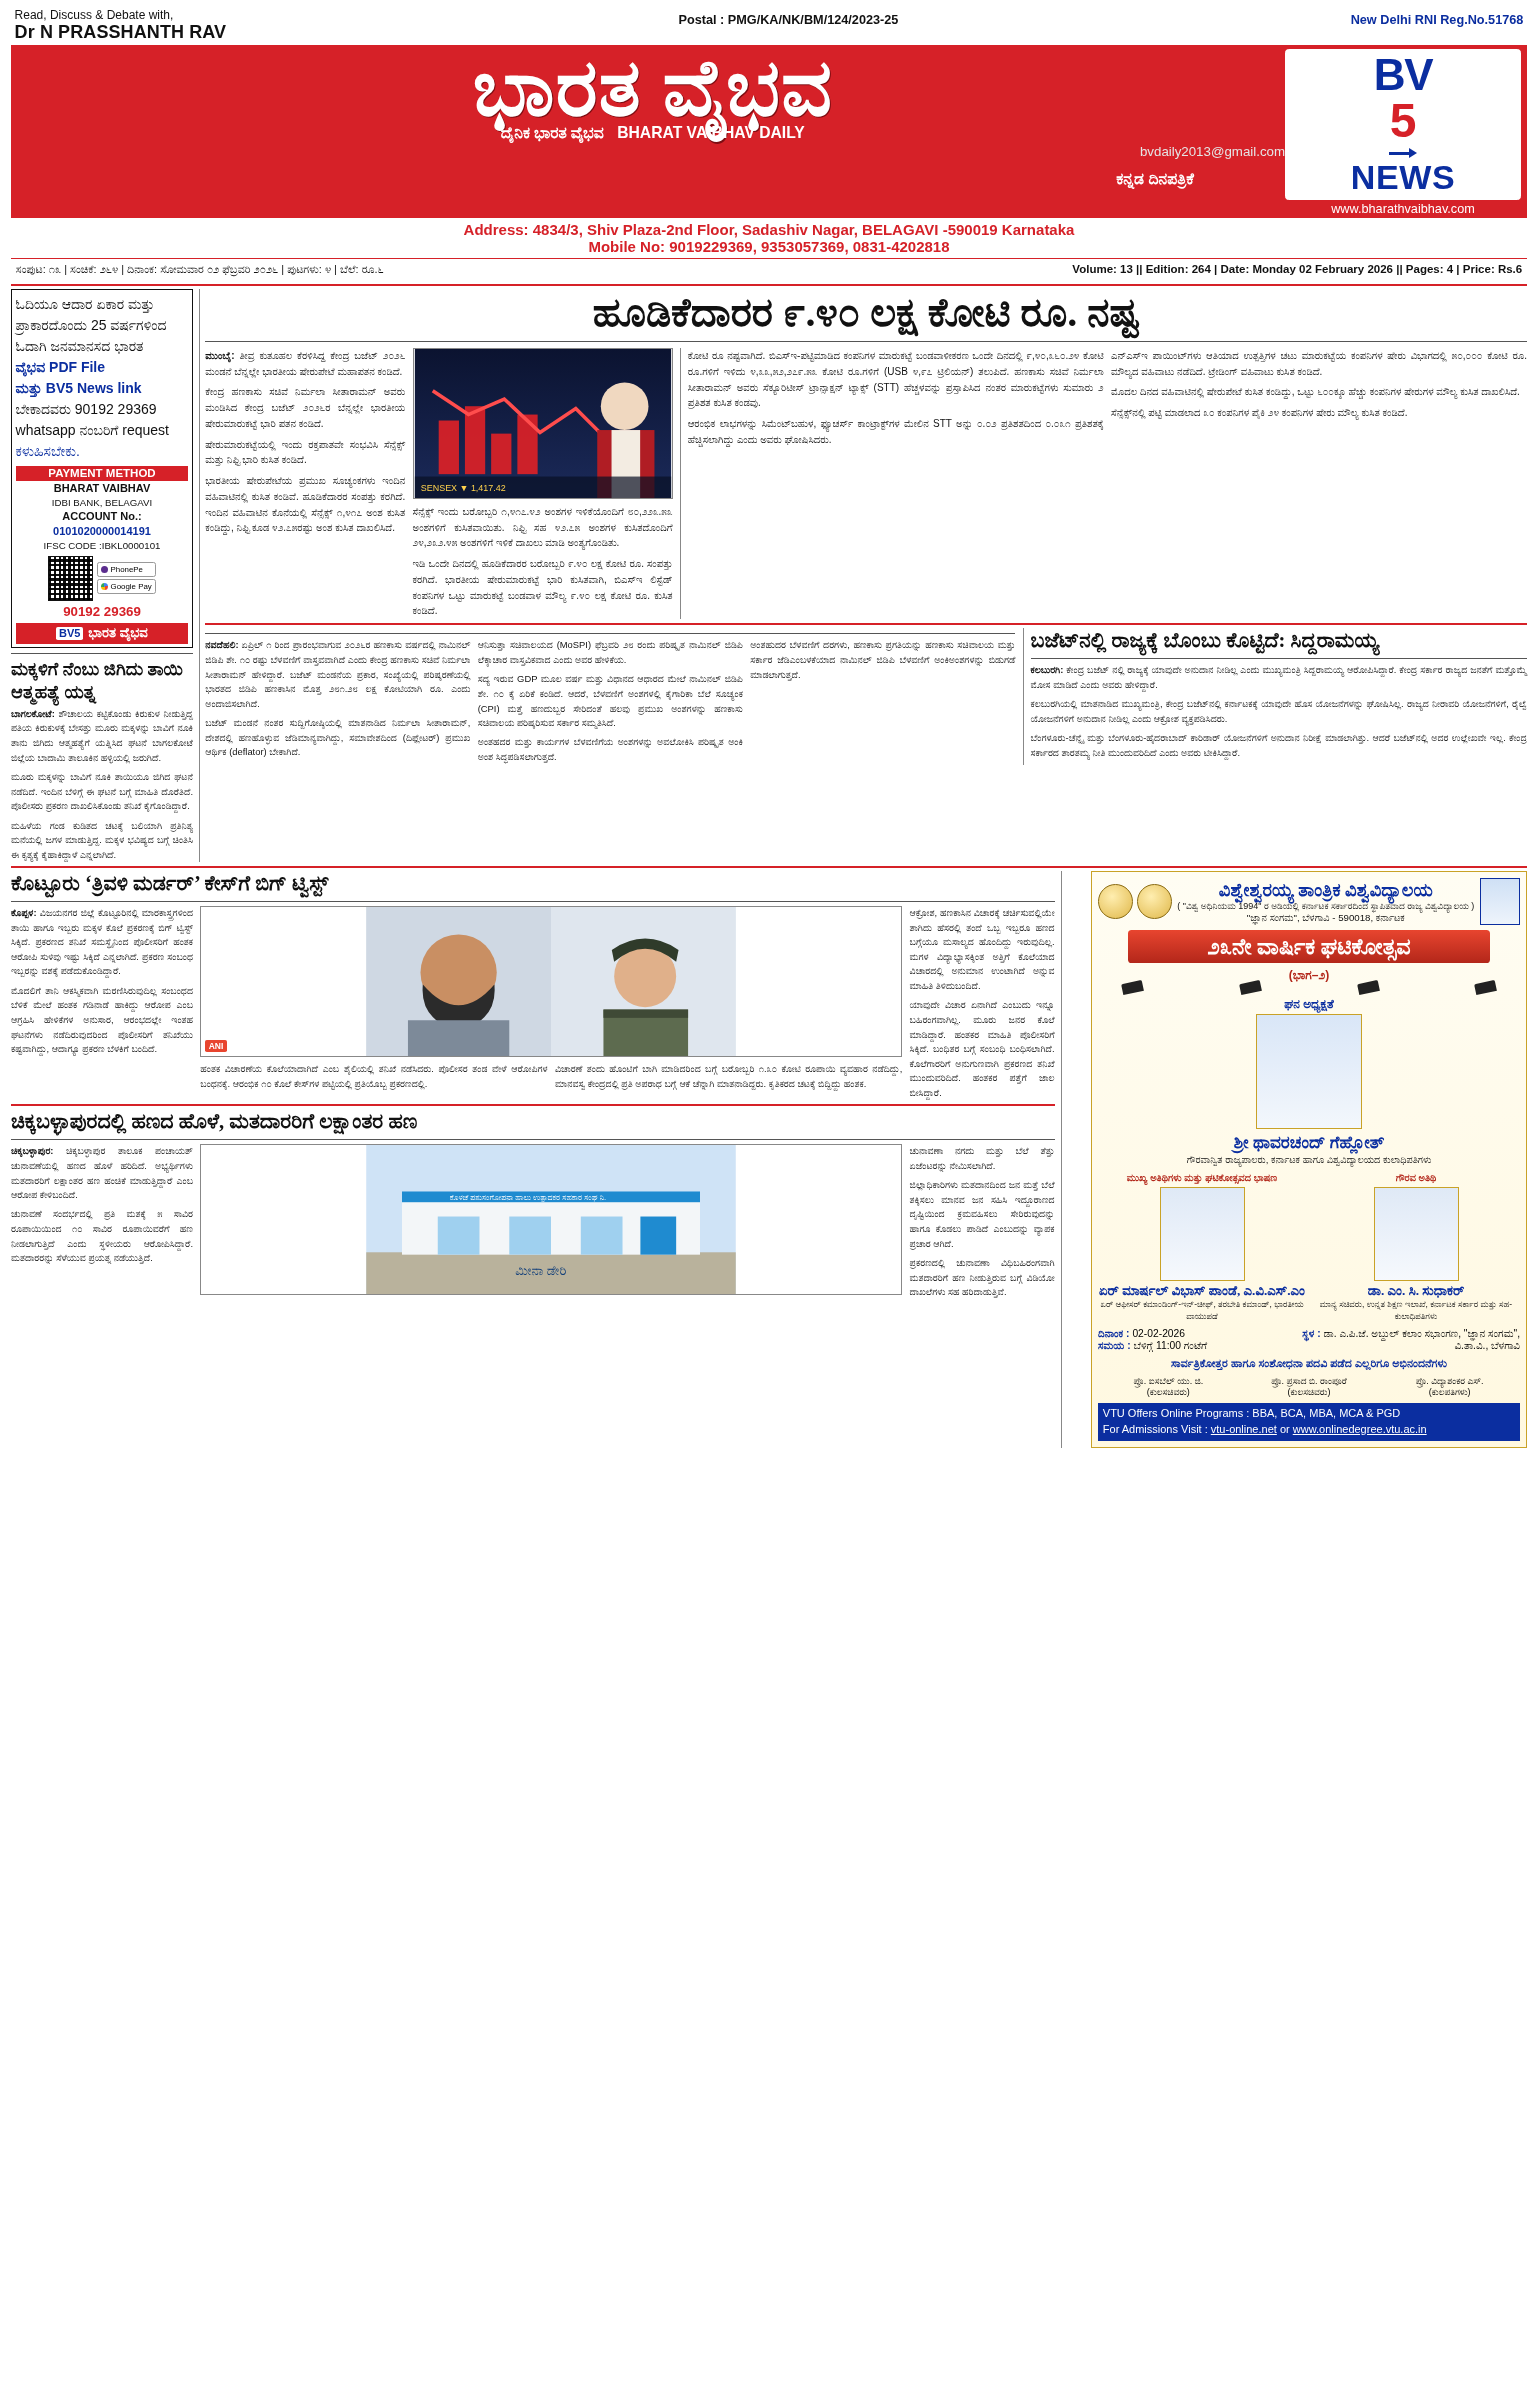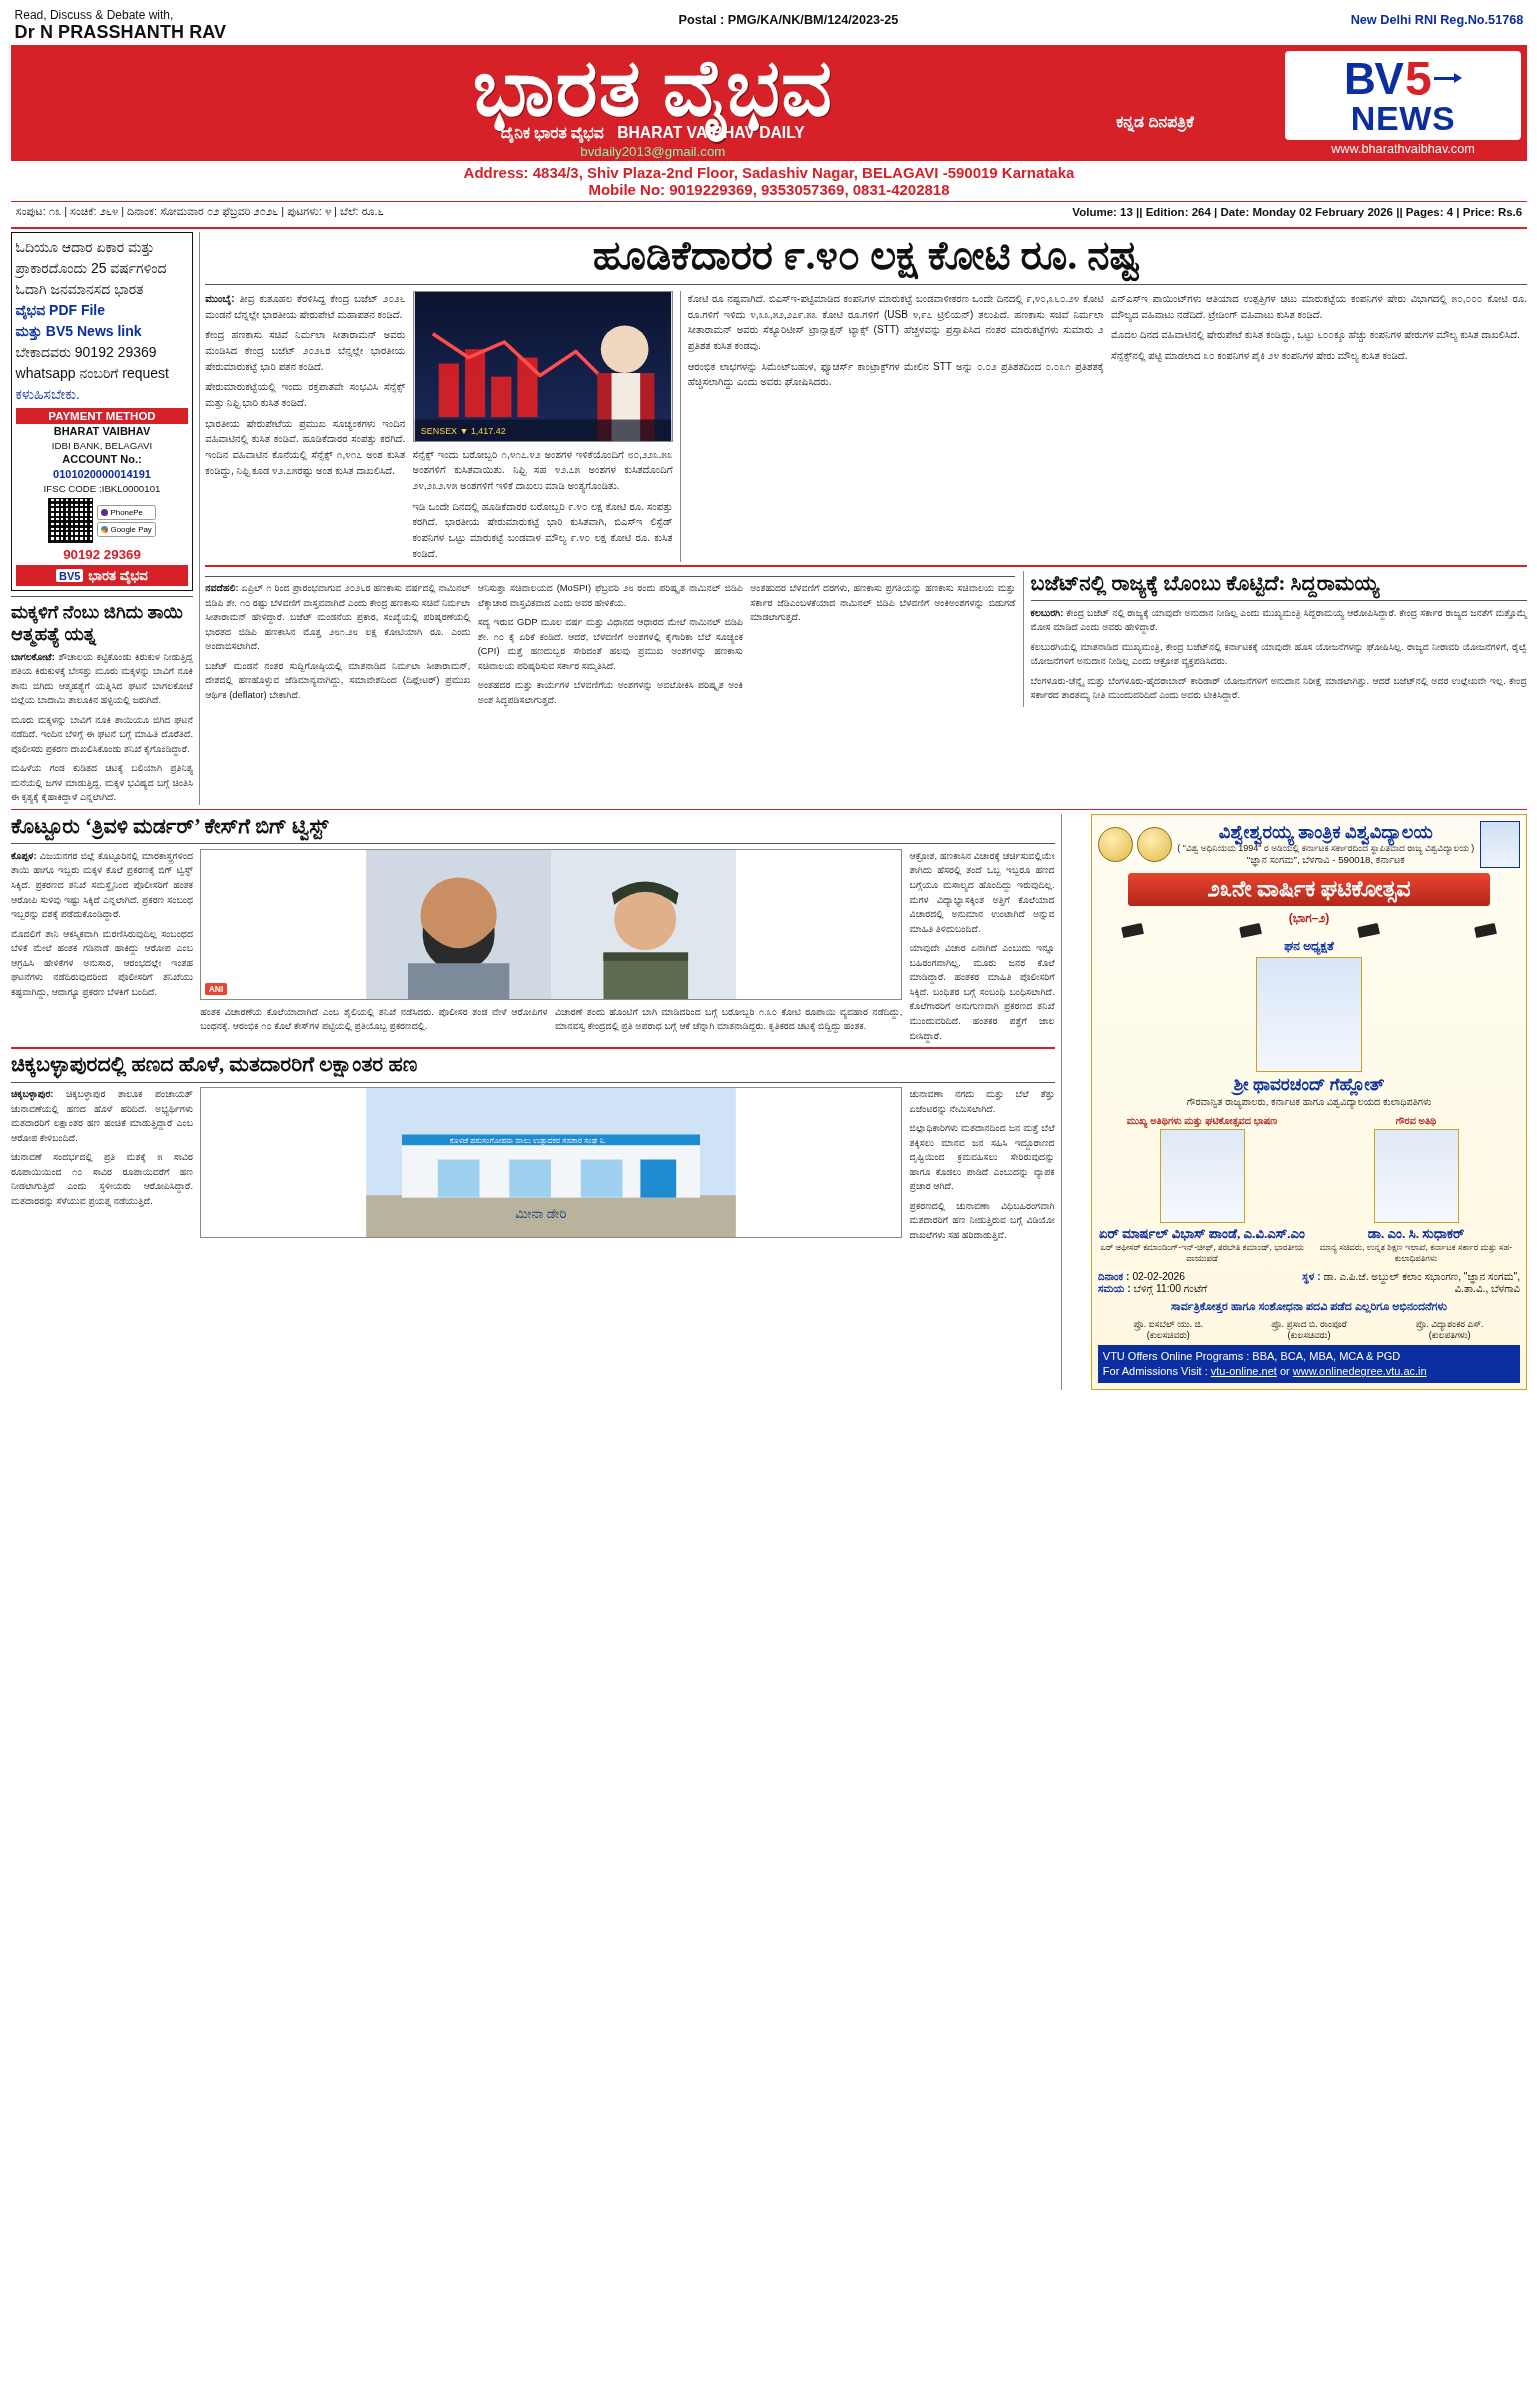--- a/index.html
+++ b/index.html
@@ -18,26 +18,26 @@
   .mh-rni { font-size:12.7px; font-weight:bold; color:#0b2ea0; padding-top:4.8px; }
 
   .mh-band { background:#d62128; display:flex; align-items:stretch; justify-content:space-between;
              padding:3.6px 6px 1.2px 9.7px; position:relative; }
   .mh-title-wrap { flex:1; text-align:center; position:relative; }
   .mh-kan { font-family:"Liberation Serif", serif; font-weight:bold; color:#fff; font-size:79px;
             line-height:1.0; letter-spacing:1.2px; text-shadow:1.2px 1.2px 0 #7d0d12; }
   .mh-sub { display:flex; align-items:center; justify-content:center; gap:13.3px; color:#fff; font-size:15.7px; font-weight:bold; margin-top:-3.6px;}
   .mh-sub .hin { font-family:"Liberation Serif", serif; }
   .mh-kan-small { position:absolute; right:91px; bottom:28px; color:#fff; font-size:15.7px; font-weight:bold;}
-  .mh-mail { text-align:center; color:#86efac; font-size:13.3px; margin-top:1.2px; }
+  .mh-mail { text-align:right; color:#e5e5e5; font-size:13.3px; margin-top:1.2px; }
   .mh-web { color:#fff; font-size:12.7px; text-align:right; }
 
   .bv5 { width:236px; background:#fff; border:1.8px solid #fff; border-radius:3.6px; padding:3.6px 6px 4.8px 6px;
          display:flex; flex-direction:column; align-items:center; justify-content:center; }
-  .bv5 .row1 { display:flex; align-items:center; gap:2.4px; }
+  .bv5 .row1 { display:flex; align-items:center; gap:2.4px;flex-direction:column; }
   .bv5 .bv { font-size:44px; font-weight:bold; color:#0b2ea0; letter-spacing:-1.2px; line-height:.95; }
   .bv5 .five { font-size:48px; font-weight:bold; color:#d62128; line-height:.95; }
   .bv5 .news { font-size:34px; font-weight:bold; color:#0b2ea0; letter-spacing:0.6px; line-height:.95; }
   .bv5 .arrow { width:28px; height:15.7px; position:relative; }
   .bv5 .arrow:after{ content:""; position:absolute; left:0; top:6px; width:22px; height:3px; background:#0b2ea0;}
   .bv5 .arrow:before{ content:""; position:absolute; right:0; top:2.4px; border-left:8.5px solid #0b2ea0;
                       border-top:5.4px solid transparent; border-bottom:5.4px solid transparent;}
 
   .mh-addr { background:#fff; border-top:1.8px solid #d62128; border-bottom:1.8px solid #d62128;
              display:flex; justify-content:space-between; align-items:center; padding:3px 8.5px;

